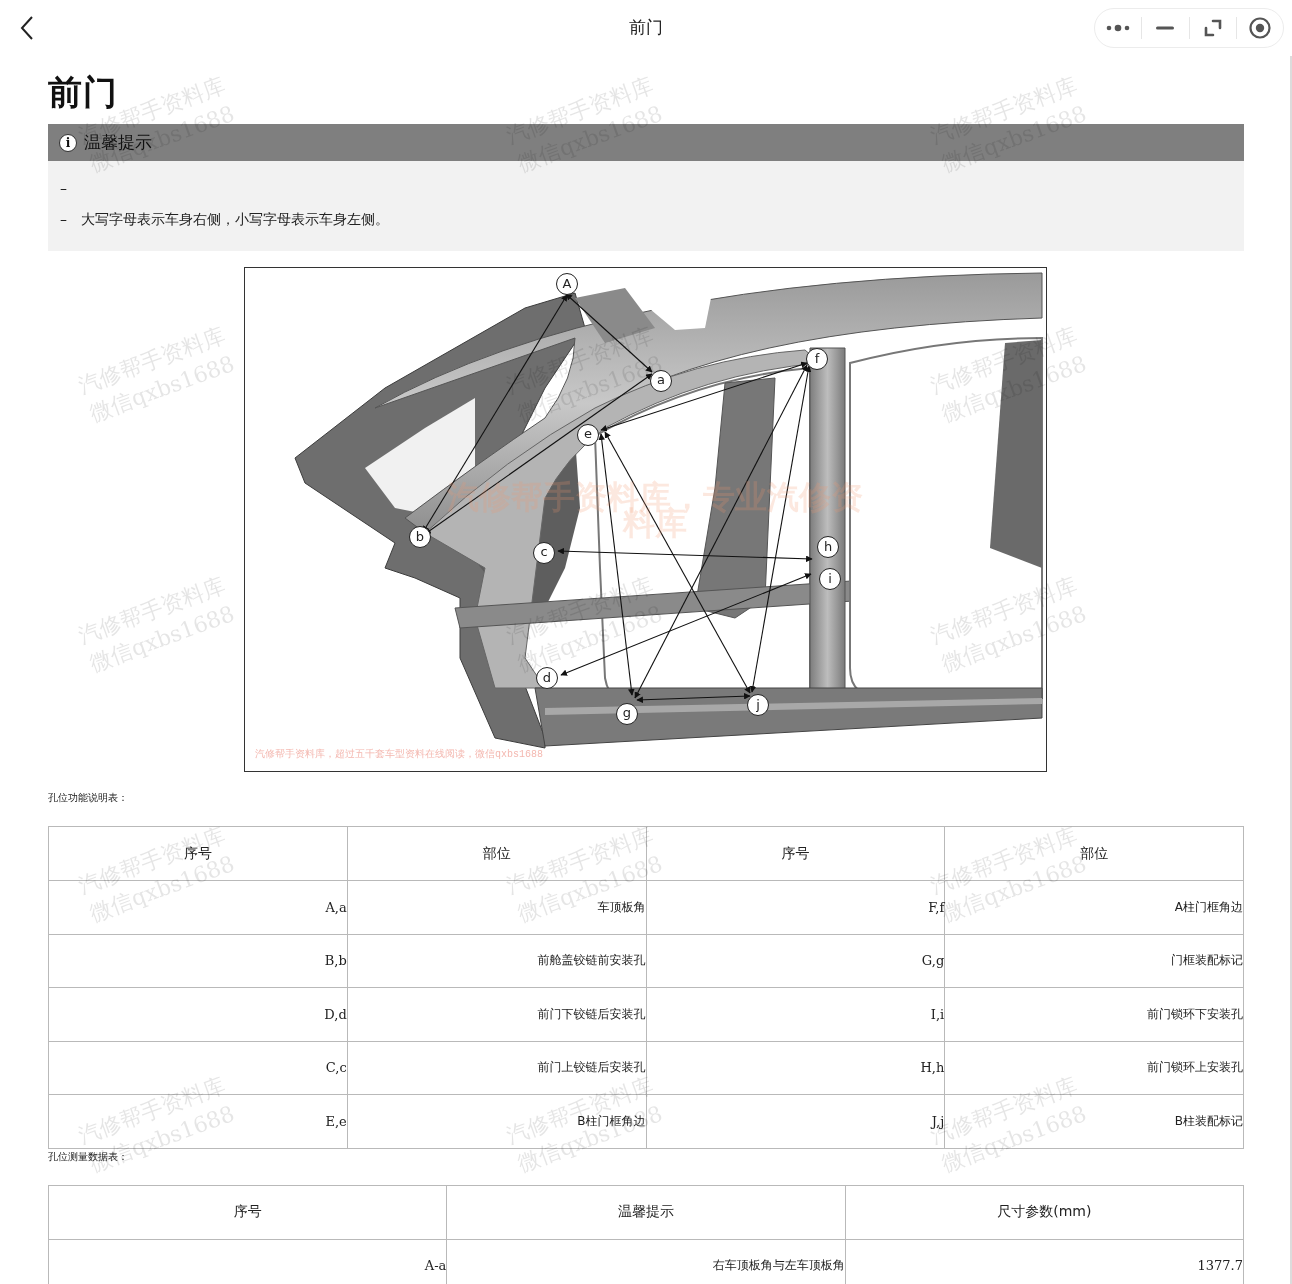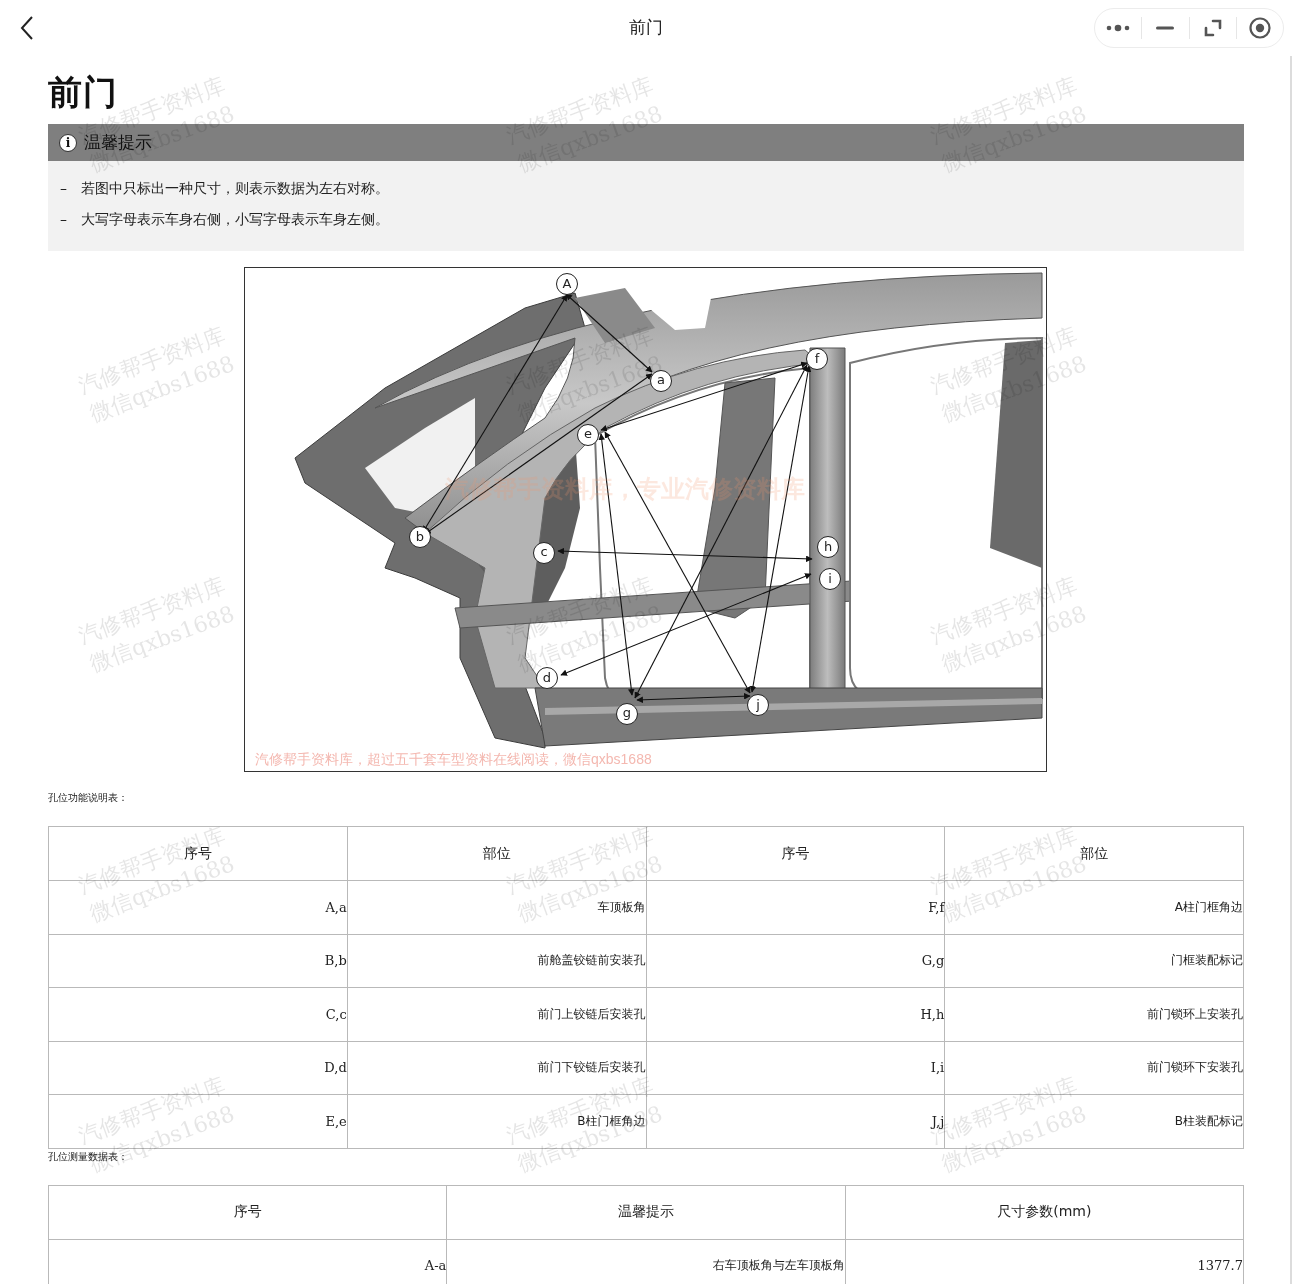--- a/index.html
+++ b/index.html
@@ -22,21 +22,21 @@
   .doc-title { font-family: "DejaVu Sans", sans-serif; font-weight: bold; font-size: 34px; letter-spacing: 1px; margin-top: 14px; height: 54px; color: #111; }
 
   .notice-head { background: #7f7f7f; height: 37px; display: flex; align-items: center; padding-left: 11px; color: #111; font-size: 17px; }
   .info-icon { width: 18px; height: 18px; border-radius: 50%; background: #fff; border: 1.5px solid #333; display: flex; align-items: center; justify-content: center; font-size: 12px; font-weight: bold; font-family: "DejaVu Serif", serif; color: #111; margin-right: 7px; }
   .notice-body { background: #f2f2f2; padding: 16px 12px 18px 12px; height: 90px; }
   .notice-item { font-size: 14px; color: #222; height: 31px; line-height: 22px; display: flex; }
   .notice-item .dash { width: 21px; }
 
   .figure { margin: 16px 0 0 196px; width: 803px; height: 505px; border: 1px solid #333; position: relative; overflow: hidden; background: #fff; }
   .figure svg { position: absolute; left: 0; top: 0; }
-  .fig-watermark { position: absolute; left: 10px; bottom: 2px; font-size: 14px; color: #f4b8b0; font-family: Liberation Sans, sans-serif; }
+  .fig-watermark { position: absolute; left: 10px; bottom: 10px; font-size: 10px; color: #f4b8b0; font-family: Liberation Mono, monospace; }
 
   .section-label { font-size: 10px; color: #222; margin-top: 18px; height: 36px; line-height: 16px; }
 
   table { border-collapse: collapse; width: 1196px; table-layout: fixed; }
   td, th { border: 1px solid #b9b9b9; text-align: center; vertical-align: middle; font-size: 14px; color: #222; }
   th { font-weight: normal; height: 54px; margin-left: 6px; }
   td { height: 53.5px; font-family: "DejaVu Serif", "Liberation Serif", serif; font-size: 13px; text-align: right; }
   td.cn { font-family: "DejaVu Sans", sans-serif; font-size: 12px; }
 
   .t2-label { margin-top: 0; height: 36px; }
@@ -92,21 +92,20 @@
   <div class="doc-title">前门</div>
 
   <div class="notice">
     <div class="notice-head">
       <span class="info-icon">i</span>
       <span>温馨提示</span>
     </div>
     <div class="notice-body">
       <div class="notice-item">
         <span class="dash">–</span>
-        <span>若图中只标出一种尺寸，则表示数据为左右对称。</span>
       </div>
       <div class="notice-item">
         <span class="dash">–</span>
         <span>大写字母表示车身右侧，小写字母表示车身左侧。</span>
       </div>
     </div>
   </div>
 
   <div class="figure">
     <svg width="803" height="505" viewBox="0 0 803 505">
@@ -171,21 +170,21 @@
     <div style="position:absolute;left:164px;top:258px;width:22px;height:22px;border:1.5px solid #222;border-radius:50%;background:#fff;font-size:13px;text-align:center;line-height:19px;">b</div>
     <div style="position:absolute;left:288px;top:274px;width:22px;height:22px;border:1.5px solid #222;border-radius:50%;background:#fff;font-size:13px;text-align:center;line-height:18px;">c</div>
     <div style="position:absolute;left:291px;top:399px;width:22px;height:22px;border:1.5px solid #222;border-radius:50%;background:#fff;font-size:13px;text-align:center;line-height:19px;">d</div>
     <div style="position:absolute;left:332px;top:156px;width:22px;height:22px;border:1.5px solid #222;border-radius:50%;background:#fff;font-size:13px;text-align:center;line-height:18px;">e</div>
     <div style="position:absolute;left:561px;top:80px;width:22px;height:22px;border:1.5px solid #222;border-radius:50%;background:#fff;font-size:13px;text-align:center;line-height:19px;">f</div>
     <div style="position:absolute;left:371px;top:435px;width:22px;height:22px;border:1.5px solid #222;border-radius:50%;background:#fff;font-size:13px;text-align:center;line-height:18px;">g</div>
     <div style="position:absolute;left:572px;top:268px;width:22px;height:22px;border:1.5px solid #222;border-radius:50%;background:#fff;font-size:13px;text-align:center;line-height:19px;">h</div>
     <div style="position:absolute;left:574px;top:300px;width:22px;height:22px;border:1.5px solid #222;border-radius:50%;background:#fff;font-size:13px;text-align:center;line-height:19px;">i</div>
     <div style="position:absolute;left:502px;top:426px;width:22px;height:22px;border:1.5px solid #222;border-radius:50%;background:#fff;font-size:13px;text-align:center;line-height:19px;">j</div>
 
-    <div style="position:absolute;left:200px;top:208px;width:420px;text-align:left;color:rgba(240,150,110,0.22);font-size:24px;font-weight:bold;line-height:26px;">
+    <div style="position:absolute;left:200px;top:216px;width:420px;text-align:center;color:rgba(240,150,110,0.22);font-size:32px;font-weight:bold;line-height:26px;">
       <div>汽修帮手资料库，专业汽修资料库</div>
     </div>
     <div class="fig-watermark">汽修帮手资料库，超过五千套车型资料在线阅读，微信qxbs1688</div>
   </div>
 
   <div class="section-label">孔位功能说明表：</div>
   <table>
     <tbody>
         <tr>
       <th>序号</th>
@@ -199,30 +198,30 @@
       <td>F,f</td>
       <td class="cn">A柱门框角边</td>
     </tr>
     <tr>
       <td>B,b</td>
       <td class="cn">前舱盖铰链前安装孔</td>
       <td>G,g</td>
       <td class="cn">门框装配标记</td>
     </tr>
     <tr>
+      <td>D,d</td>
+      <td class="cn">前门下铰链后安装孔</td>
+      <td>I,i</td>
+      <td class="cn">前门锁环下安装孔</td>
+    </tr>
+    <tr>
       <td>C,c</td>
       <td class="cn">前门上铰链后安装孔</td>
       <td>H,h</td>
       <td class="cn">前门锁环上安装孔</td>
-    </tr>
-    <tr>
-      <td>D,d</td>
-      <td class="cn">前门下铰链后安装孔</td>
-      <td>I,i</td>
-      <td class="cn">前门锁环下安装孔</td>
     </tr>
     <tr>
       <td>E,e</td>
       <td class="cn">B柱门框角边</td>
       <td>J,j</td>
       <td class="cn">B柱装配标记</td>
     </tr>
   </tbody>
     </table>
 

